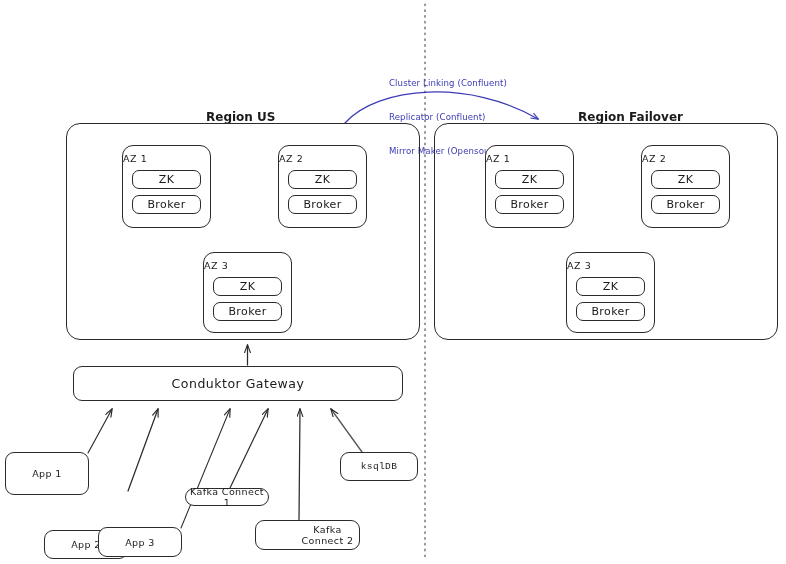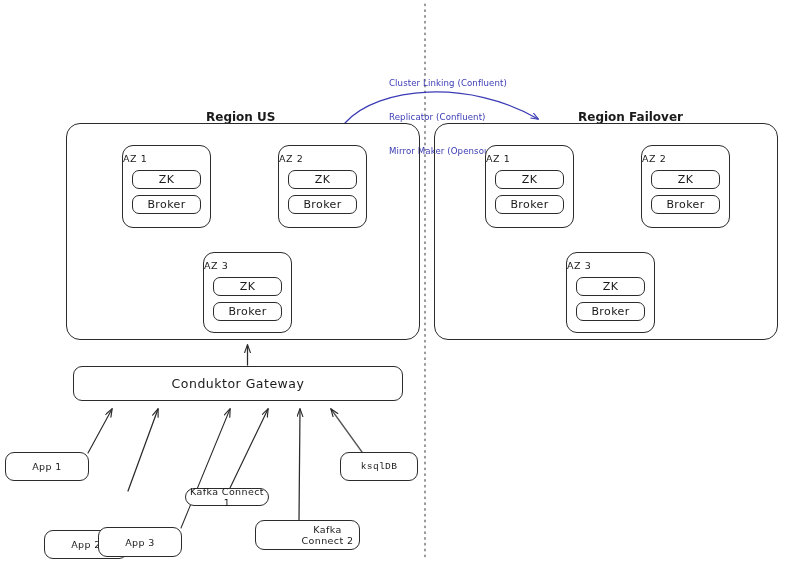--- a/index.html
+++ b/index.html
@@ -175,20 +175,20 @@
   </div>
 
   <div class="node az-box" style="left:566px; top:252px; width:89px; height:81px;">
     <div class="az-title">AZ 3</div>
     <div class="pill">ZK</div>
     <div class="pill">Broker</div>
   </div>
 
   <div class="node gateway-box" style="left:73px; top:366px; width:330px; height:35px;">Conduktor Gateway</div>
 
-  <div class="node client-box" style="left:5px; top:452px; width:84px; height:29px;">App 1</div>
+  <div class="node client-box" style="left:5px; top:452px; width:84px; height:43px;">App 1</div>
   <div class="node client-box" style="left:44px; top:489px; width:84px; height:29px;margin-top:41px;">App 2</div>
   <div class="node client-box" style="left:98px; top:527px; width:84px; height:30px;">App 3</div>
   <div class="node client-box" style="left:185px; top:488px; width:84px; height:18px;">Kafka Connect 1</div>
   <div class="node client-box" style="left:255px; top:520px; width:105px; height:30px;padding-left:40px;">Kafka Connect 2</div>
   <div class="node client-box" style="left:340px; top:452px; width:78px; height:29px;font-family:Liberation Mono, monospace;">ksqlDB</div>
 
 </div>
 
 </body></html>

